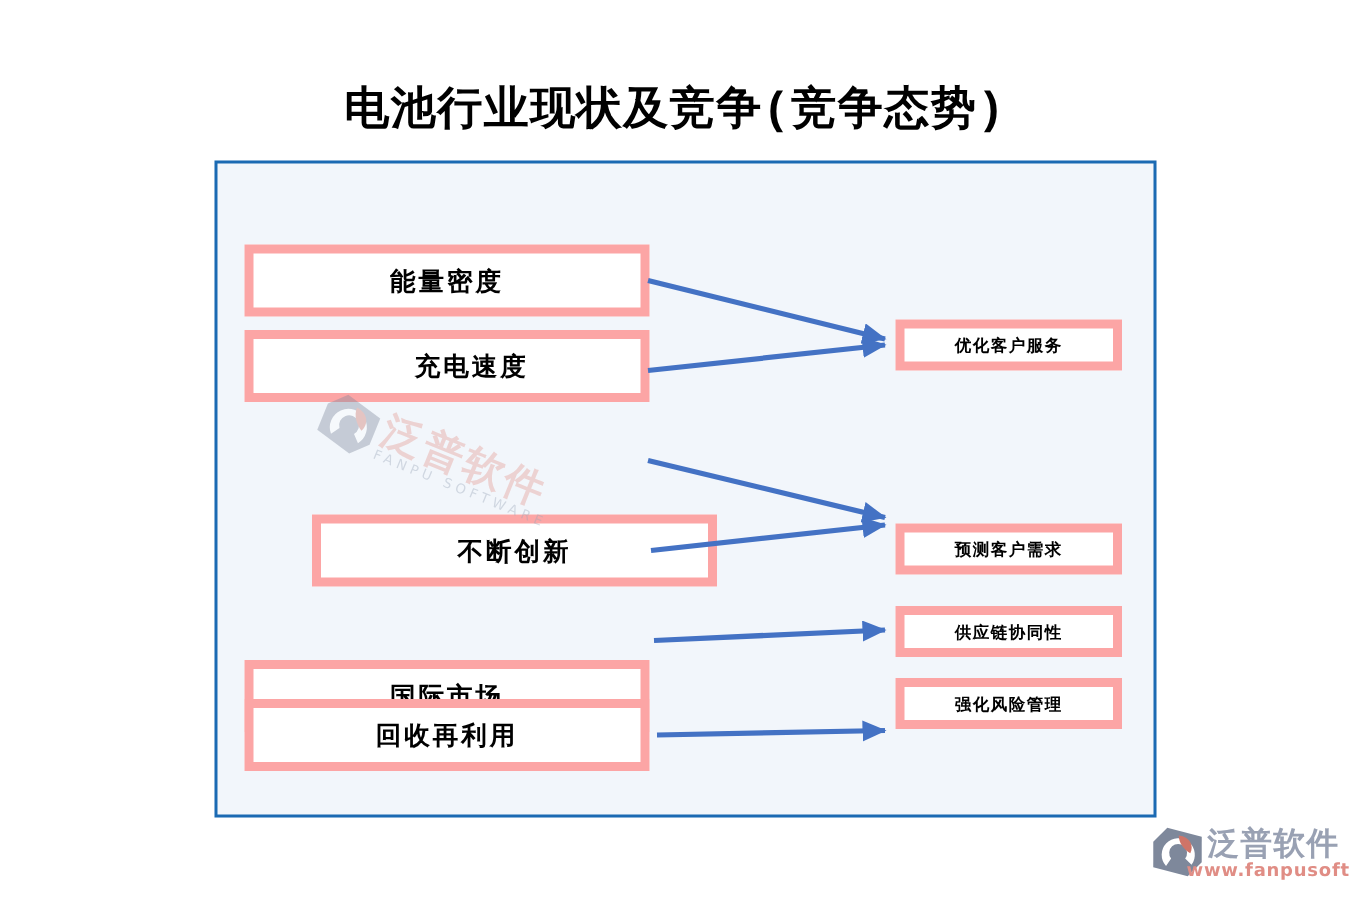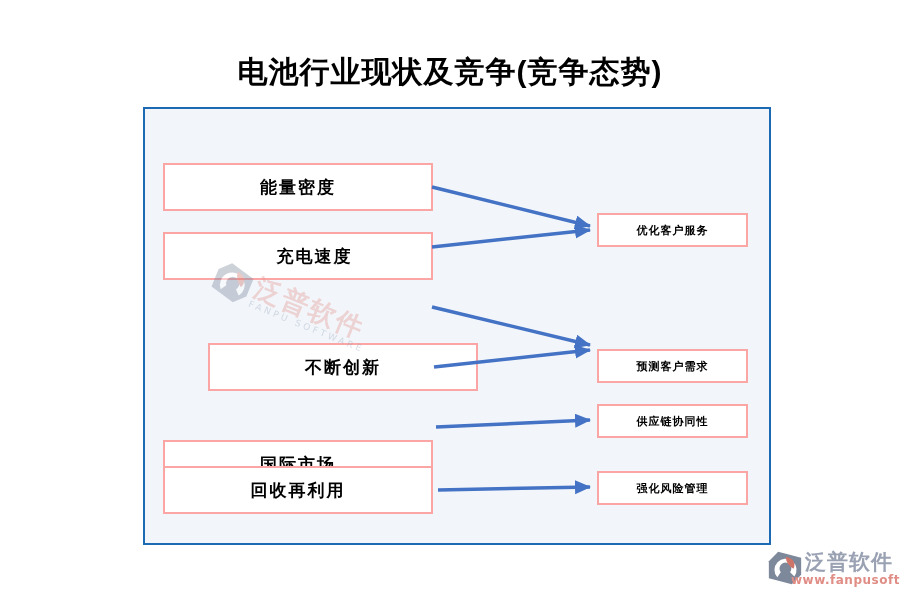--- a/index.html
+++ b/index.html
@@ -1,34 +1,34 @@
 <!DOCTYPE html>
 <html><head>
 <meta charset="utf-8">
 <style>
   * { margin: 0; padding: 0; box-sizing: border-box; }
   html, body { width: 900px; height: 600px; background: #ffffff; overflow: hidden;
     font-family: "DejaVu Sans", "Liberation Sans", sans-serif; }
   .stage { position: relative; width: 900px; height: 600px; background: #ffffff; }
 
   .title { position: absolute; top: 52px; left: 0; width: 900px; text-align: center;
-    font-family: Liberation Sans, sans-serif; font-weight: 700;
+    font-family: Liberation Mono, monospace; font-weight: 700;
     font-size: 30px; color: #000000; letter-spacing: 1px; }
 
   .panel { position: absolute; left: 143px; top: 107px; width: 628px; height: 438px;
     background: #f2f6fb; border: 2px solid #1b6ab3; }
 
-  .node { position: absolute; background: #ffffff; border: 2px solid #fca5a5;
+  .node { position: absolute; background: #ffffff; border: 6px solid #fca5a5;
     display: flex; align-items: center; justify-content: center;
     font-weight: 700; color: #000000; z-index: 2; }
   .lnode { left: 163px; width: 270px; height: 48px; font-size: 17px; letter-spacing: 2px; }
   .rnode { left: 597px; width: 151px; height: 34px; font-size: 11px; letter-spacing: 1px; }
-  .l1 { top: 163px; } .l2 { top: 232px; padding-left: 33px; } .l3 { top: 283px; }
+  .l1 { top: 163px; } .l2 { top: 220px; padding-left: 33px; } .l3 { top: 283px; }
   .l4 { top: 343px; margin-left: 45px; } .l5 { top: 403px; margin-top: 37px; } .l6 { top: 466px; }
-  .r1 { top: 213px; } .r2 { top: 349px; } .r3 { top: 404px; } .r4 { top: 471px; }
+  .r1 { top: 213px; } .r2 { top: 349px; } .r3 { top: 404px; } .r4 { top: 452px; }
 
   .arrows { position: absolute; left: 0; top: 0; width: 900px; height: 600px;
     z-index: 3; pointer-events: none; }
 
   .watermark { position: absolute; left: 222px; top: 258px; z-index: 4;
     opacity: 0.38; pointer-events: none; transform: rotate(22deg);
     transform-origin: left top; display: flex; align-items: flex-start; }
   .watermark .wm-icon { width: 38px; height: 38px; flex: 0 0 auto; }
   .wm-textcol { margin-left: 4px; }
   .wm-cn { font-size: 27px; font-weight: 700; color: #e39a92; letter-spacing: 2px;

